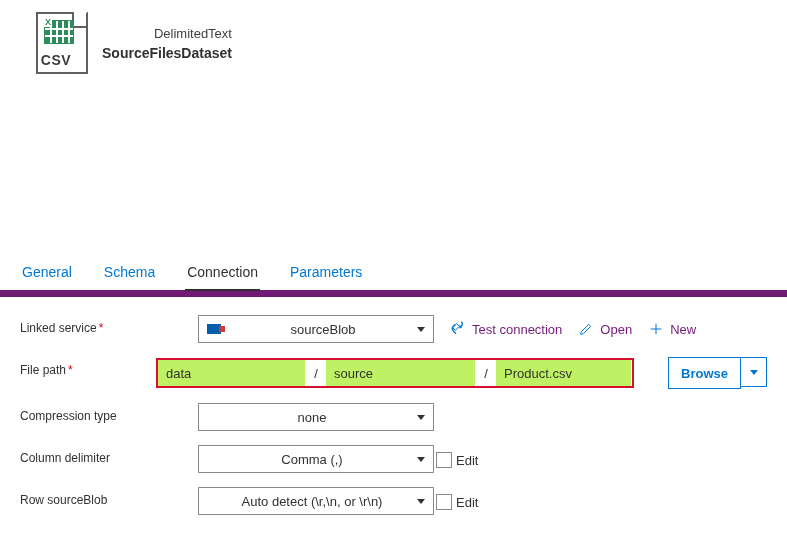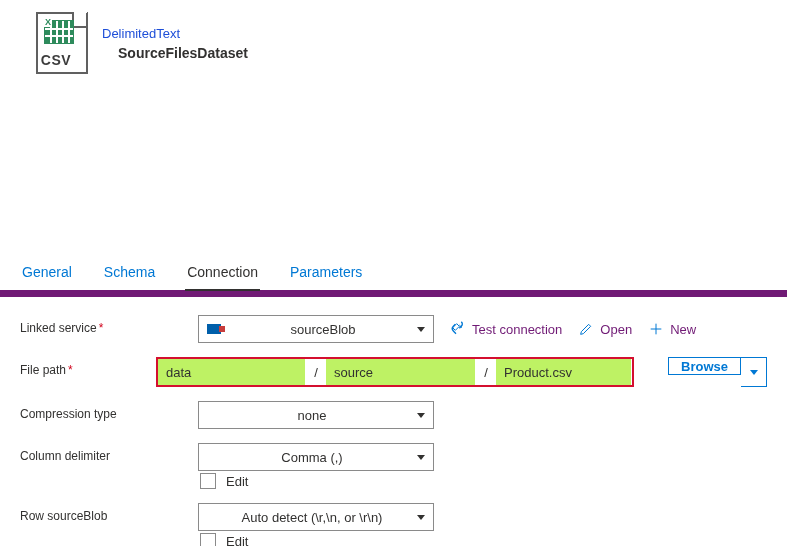--- a/index.html
+++ b/index.html
@@ -68,22 +68,22 @@
   .csv-label {
     position:absolute;
     bottom:4px; left:0; right:12px;
     text-align:center;
     font-size:14px;
     font-weight:bold;
     color:#3c3c3c;
     letter-spacing:0.5px;
   }
   .header-text { padding-top: 14px; }
-  .dataset-type { font-size:13px; color:#1d4ed8; }
-  .dataset-name { font-size:14px; font-weight:600; margin-top:4px;margin-left:16px; }
+  .dataset-type { font-size:13px; color:#404040;text-align:right; }
+  .dataset-name { font-size:14px; font-weight:600; margin-top:4px; }
 
   
   .tabs {
     display:flex;
     gap: 28px;
     border-bottom: 7px solid #701a75;
     padding: 0 20px;
     margin-top: 180px;
   }
   .tab {
@@ -196,21 +196,21 @@
   .path-sep {
     width:20px;
     display:flex;
     align-items:center;
     justify-content:center;
     color:#323130;
     background:#fff;
   }
   .browse-btn {
     margin-left: 18px;
-    height:18px;
+    height:32px;
     border:1px solid #0078d4;
     color:#0078d4;
     font-weight:600;
     background:#fff;
     display:flex;
     align-items:center;
     padding:0 12px;
     cursor:pointer;
   }
   .browse-split {
@@ -222,30 +222,30 @@
     align-items:center;
     justify-content:center;
     background:#fff;
     cursor:pointer;
   }
   .browse-split .caret { border-top-color:#0078d4; }
 
   .edit-row {
     display:flex;
     align-items:center;
-    gap:10px;
+    gap:4px;
     margin-top:2px;
     margin-left:2px;
     font-size:13px;
   }
   .checkbox {
     width:16px;height:16px;
     border:1px solid #8a8a8a;
   }
-  .field-stack { display:flex; flex-direction:column; }
+  .field-stack { display:flex; flex-direction:row; }
 </style>
 </head>
 <body>
 
 <div class="header">
   <div class="csv-icon">
     <div class="csv-page">
       <div class="csv-grid"></div>
       <span class="csv-x">X</span>
       <div class="csv-label">CSV</div>

